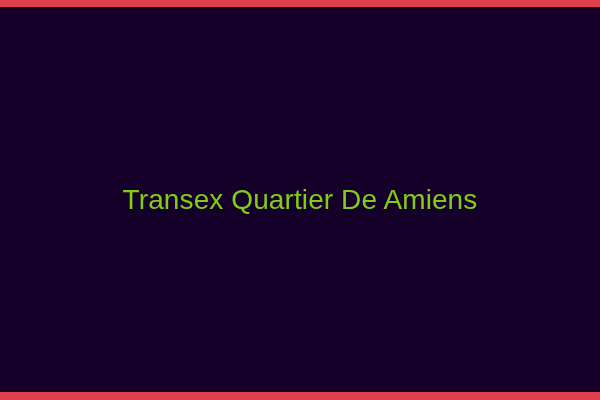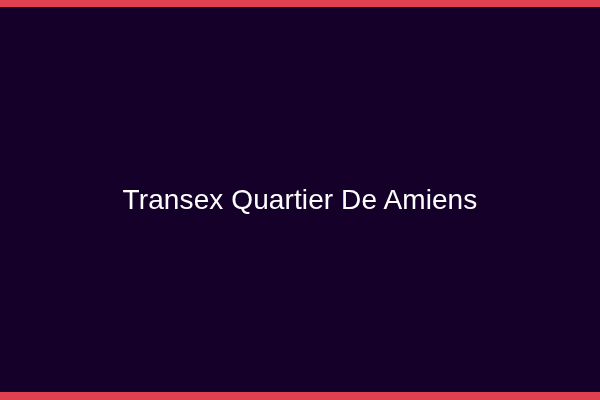--- a/index.html
+++ b/index.html
@@ -56,21 +56,21 @@
     display: flex;
     align-items: center;
     justify-content: center;
     pointer-events: none;
   }
 
   .caption-text {
     display: block;
     margin: 0;
     padding: 0 12px;
-    color: #ffffff;
+    color: #84cc16;
     font-family: "Liberation Sans", sans-serif;
     font-size: 28px;
     font-weight: 400;
     font-style: normal;
     line-height: 1.1;
     letter-spacing: 0.1px;
     text-align: center;
     white-space: nowrap;
     -webkit-font-smoothing: antialiased;
   }

